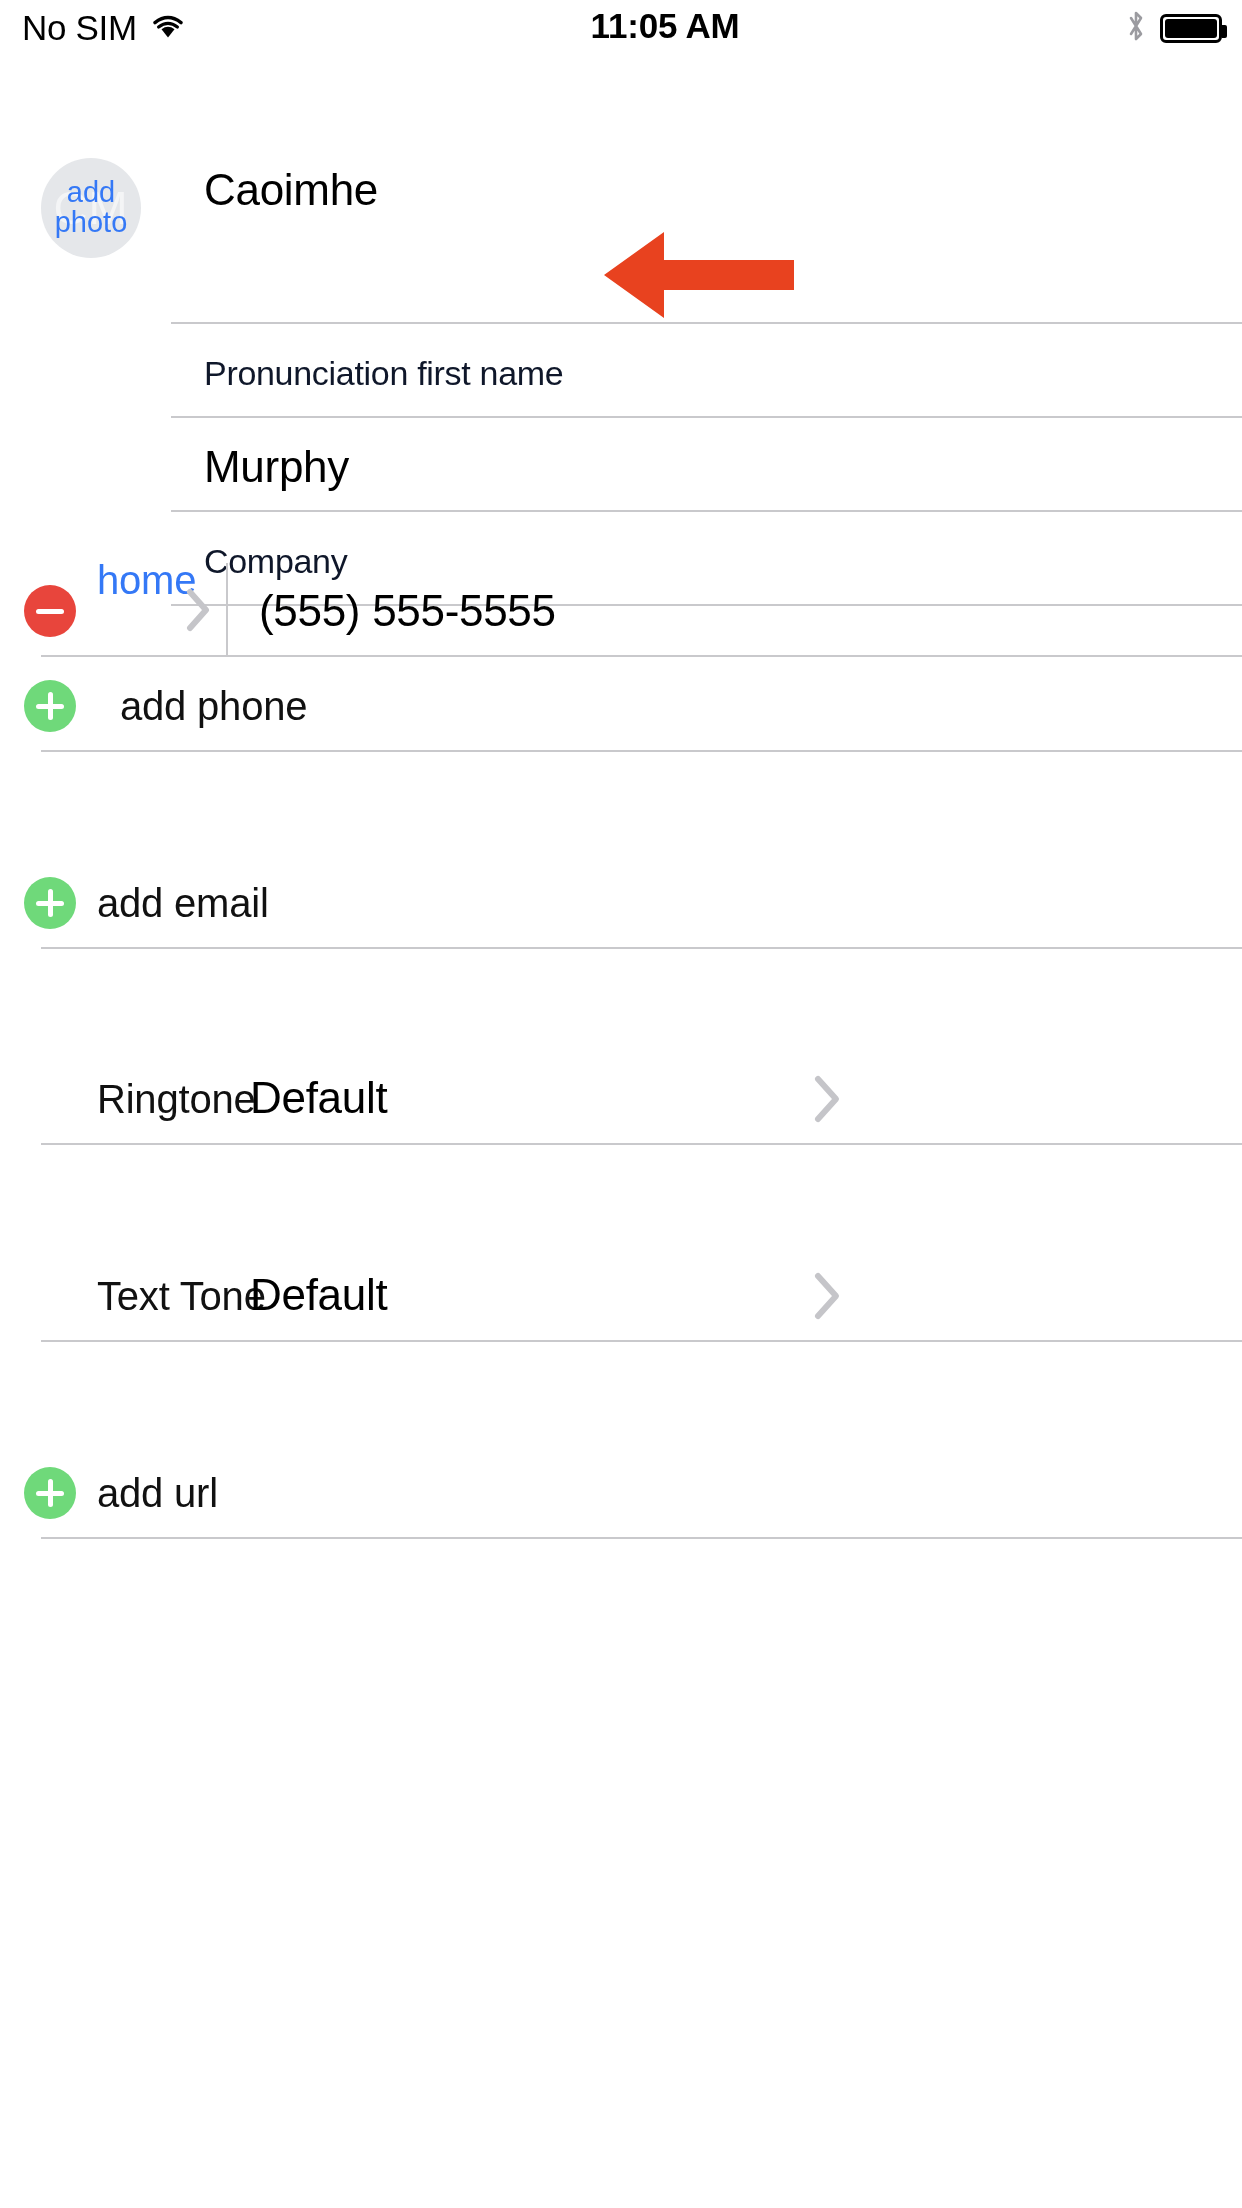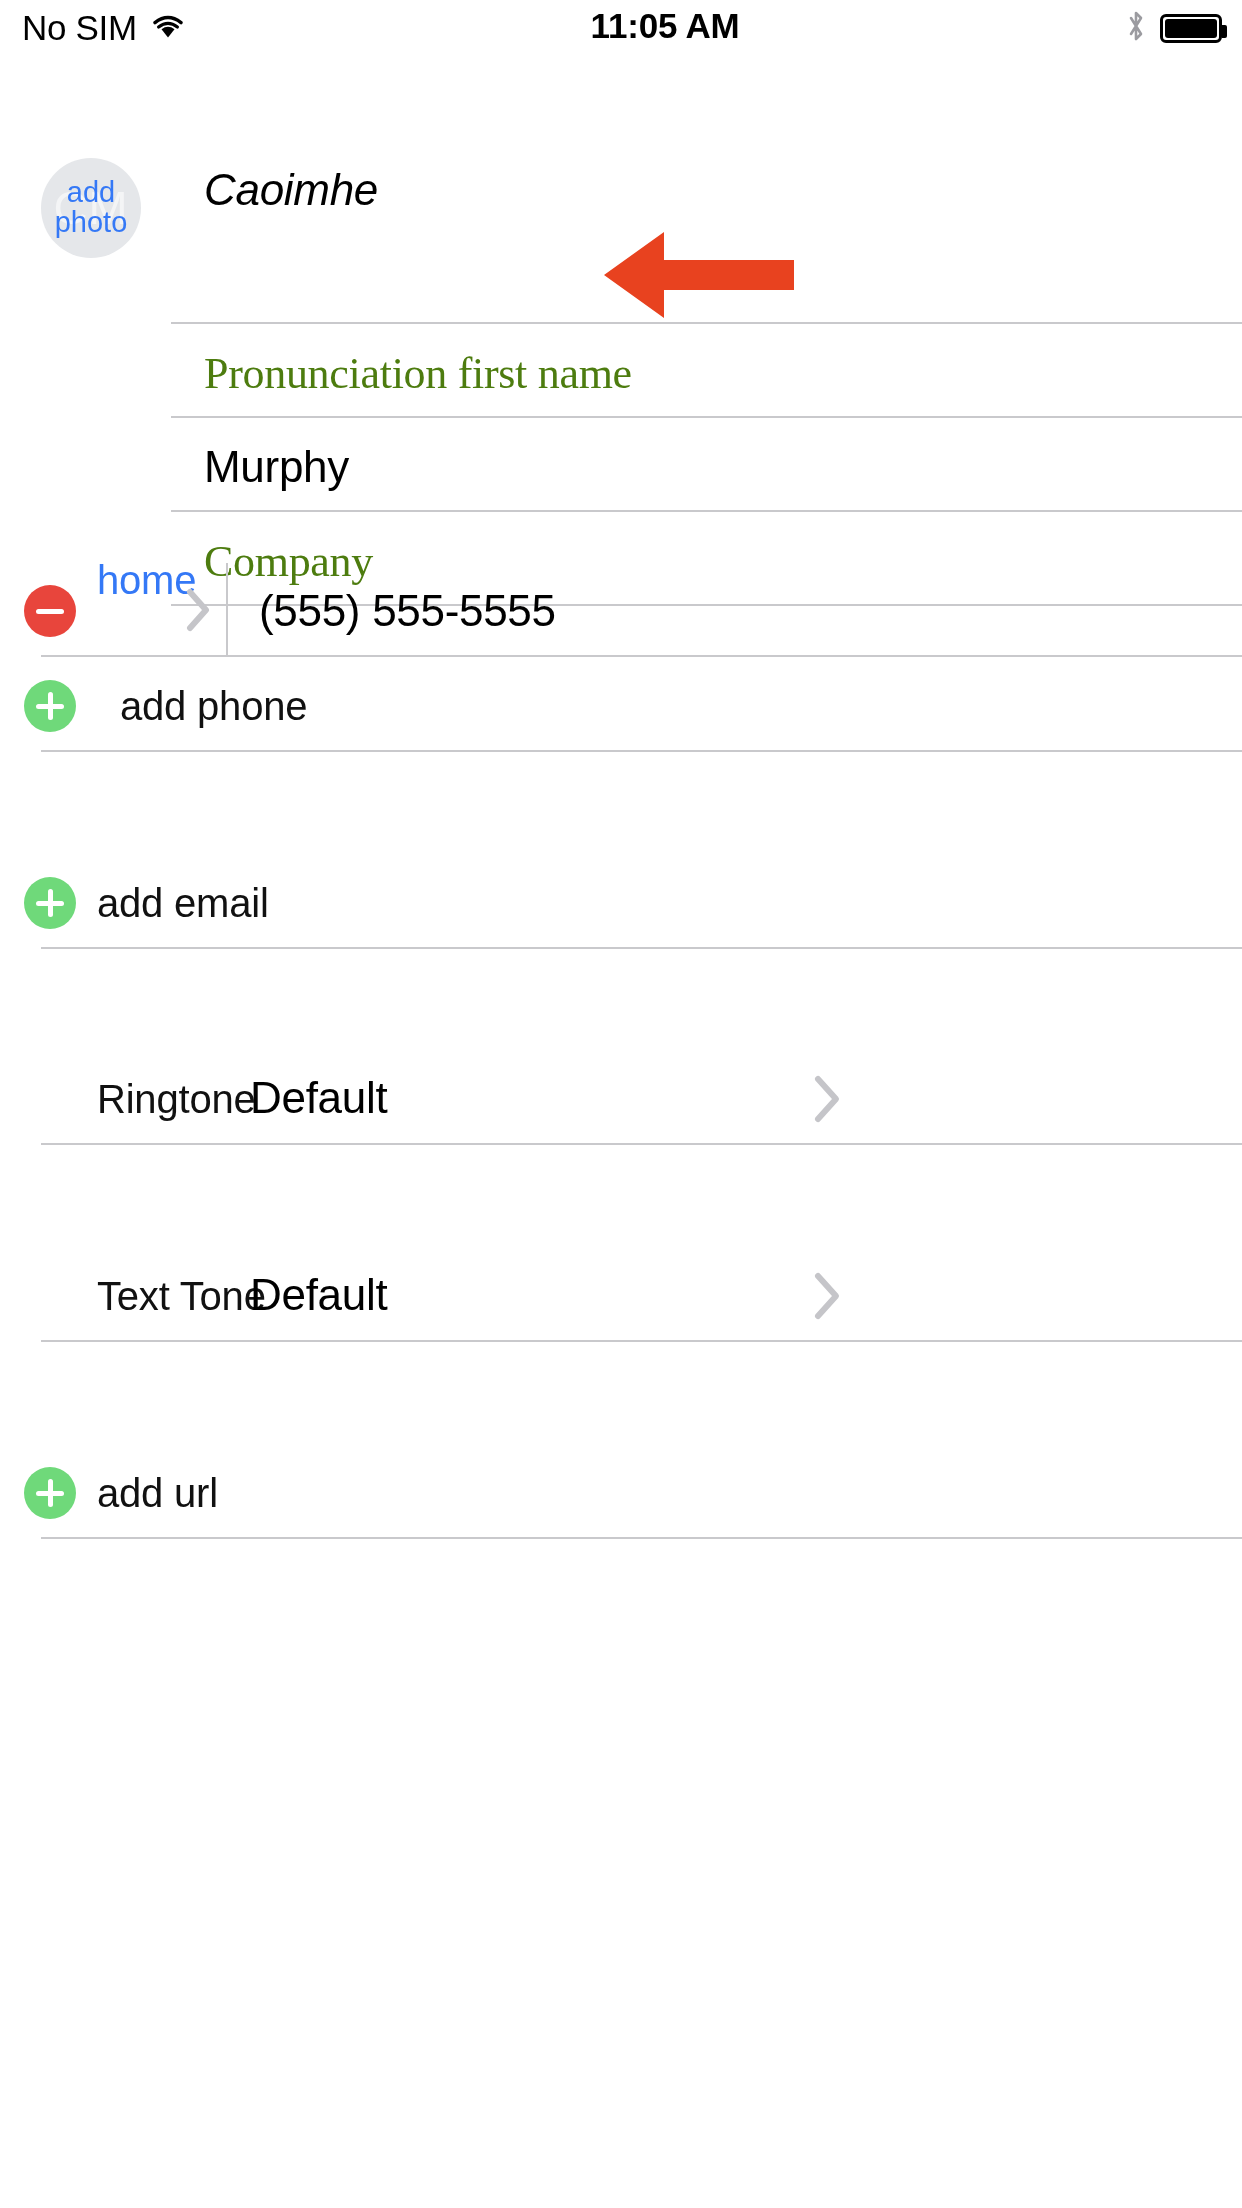--- a/index.html
+++ b/index.html
@@ -60,24 +60,23 @@
     font-size:29px; color:#3478F6; text-align:center;
   }
 
   .fieldrow { position:absolute; left:171px; width:1071px; }
   .fieldrow .val {
     font-size:44px; color:#000; letter-spacing:-0.3px;
     position:absolute; left:33px; top:50%; transform:translateY(-50%);
     white-space:nowrap;
   }
   .fieldrow .ph {
-    font-size:44px; color:#4d7c0f; letter-spacing:-0.3px;
+    font-size:34px; color:#0f172a; letter-spacing:-0.3px;
     position:absolute; left:33px; top:50%; transform:translateY(-50%);
     white-space:nowrap;
-    font-family:Liberation Serif, serif;
   }
   .hr { position:absolute; height:2px; background:#C9C9CC; }
 
   
   .cbtn {
     position:absolute; width:52px; height:52px; border-radius:50%;
   }
   .cbtn.minus { background:#E8453C; }
   .cbtn.plus  { background:#6FD97A; }
   .cbtn .bar-h {
@@ -137,21 +136,21 @@
     </div>
   </div>
 
 
   <div class="avatar">
     <span class="avatar-initials">CM</span>
     <span class="avatar-label">add</span>
     <span class="avatar-label">photo</span>
   </div>
 
-  <div class="fieldrow" style="top:146px; height:88px;font-style:italic;">
+  <div class="fieldrow" style="top:146px; height:88px;">
     <span class="val">Caoimhe</span>
   </div>
   <div class="hr" style="left:171px; top:322px; width:1071px;"></div>
 
   <div class="fieldrow" style="top:326px; height:94px;">
     <span class="ph">Pronunciation first name</span>
   </div>
   <div class="hr" style="left:171px; top:416px; width:1071px;"></div>
 
   <div class="fieldrow" style="top:420px; height:94px;">

